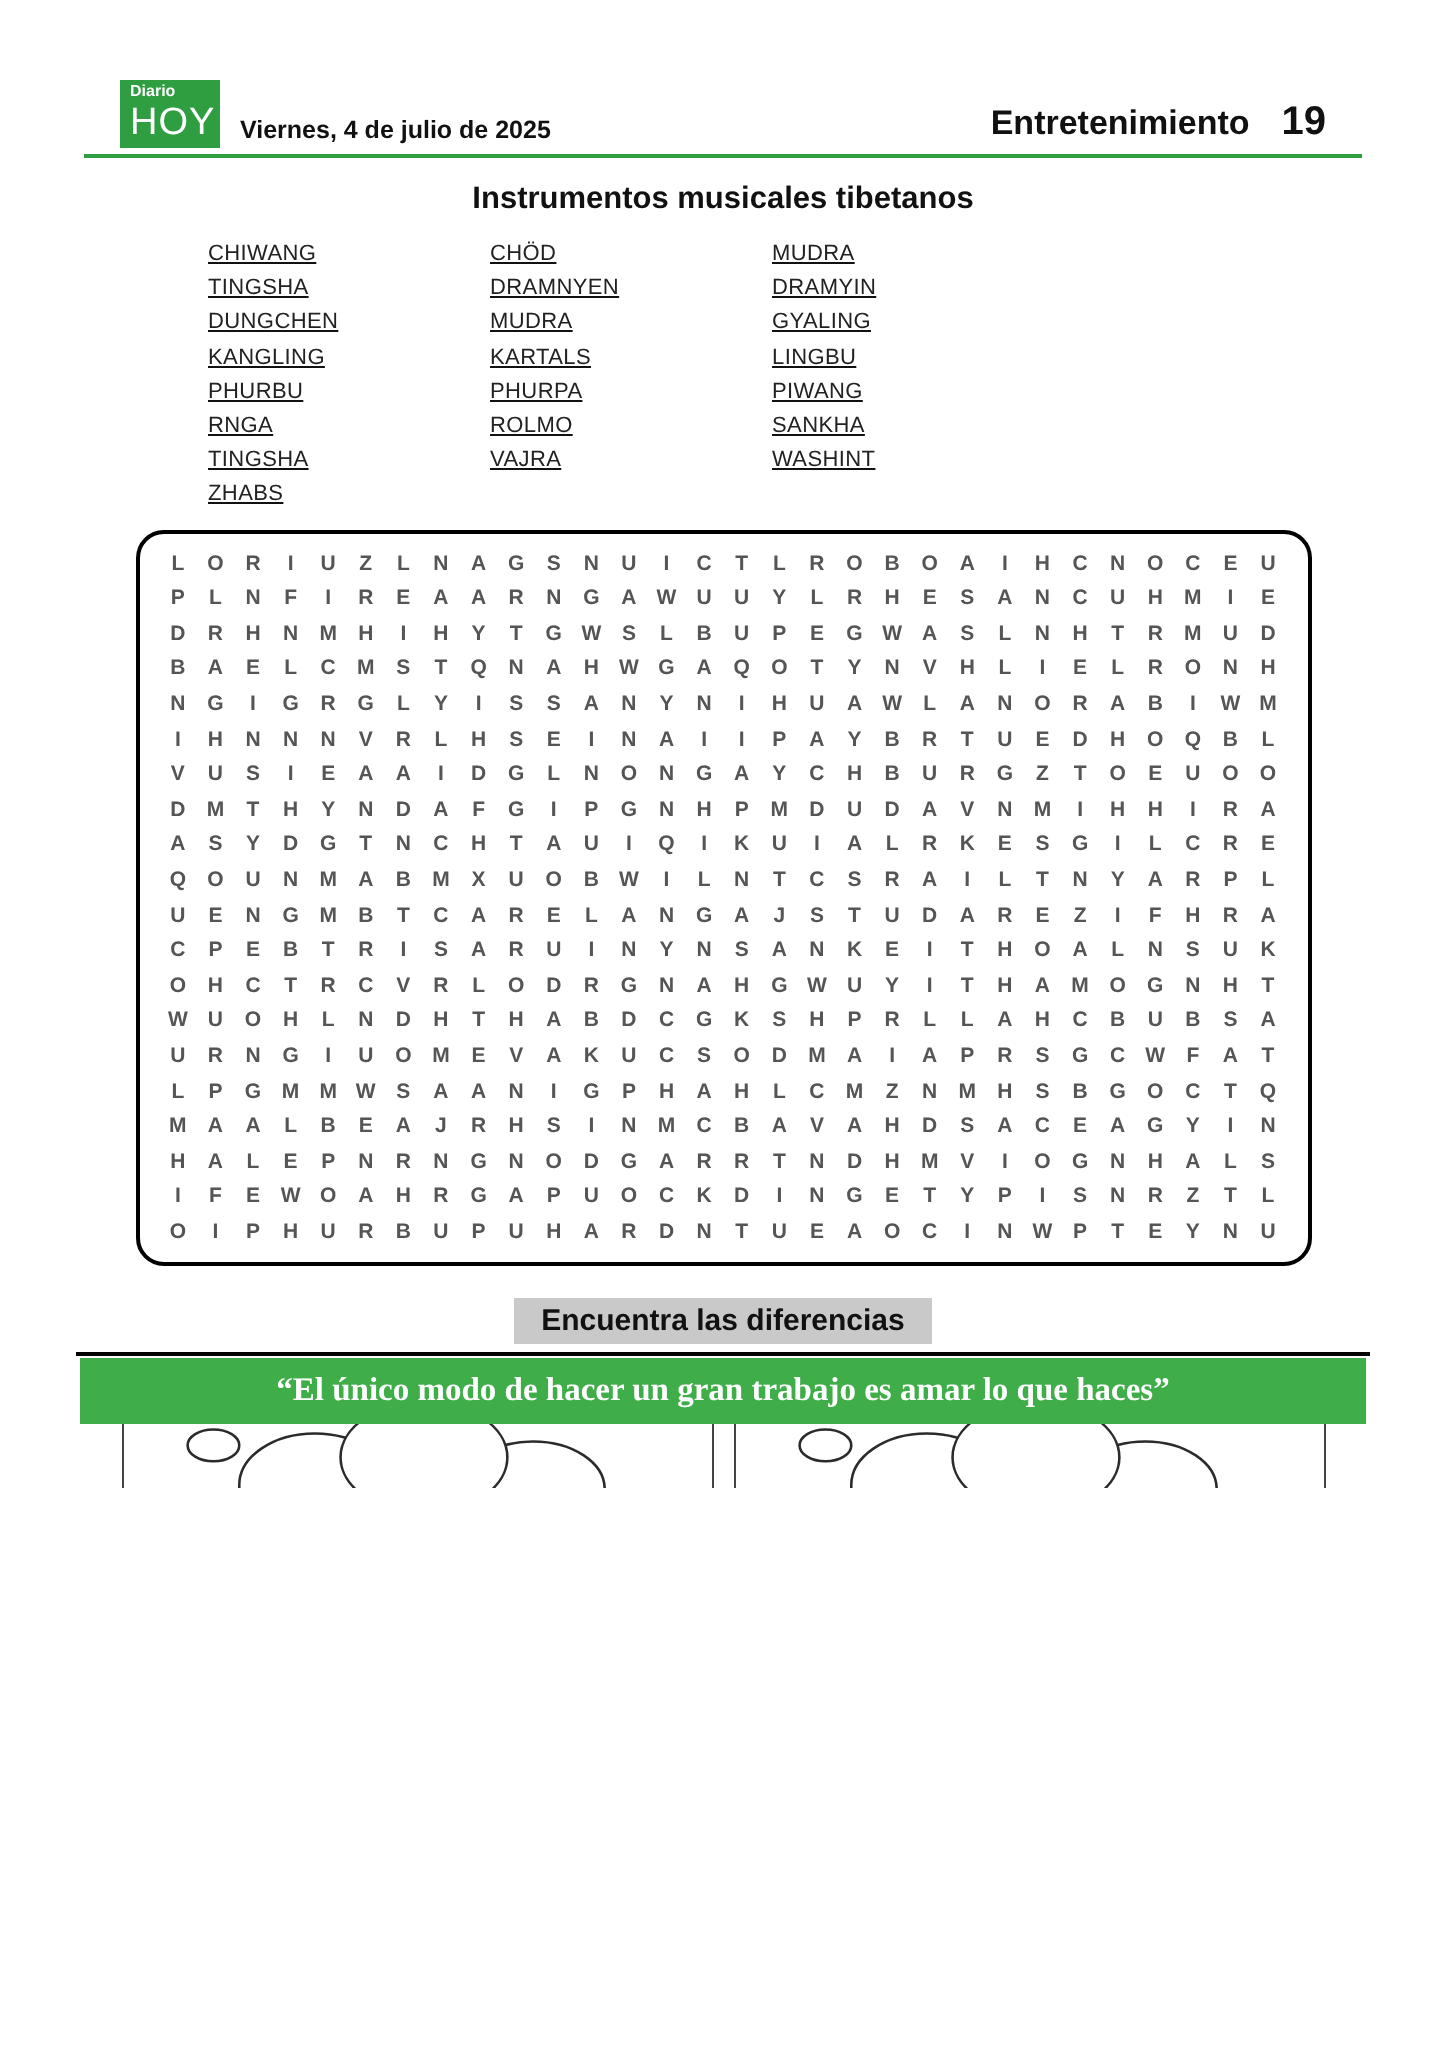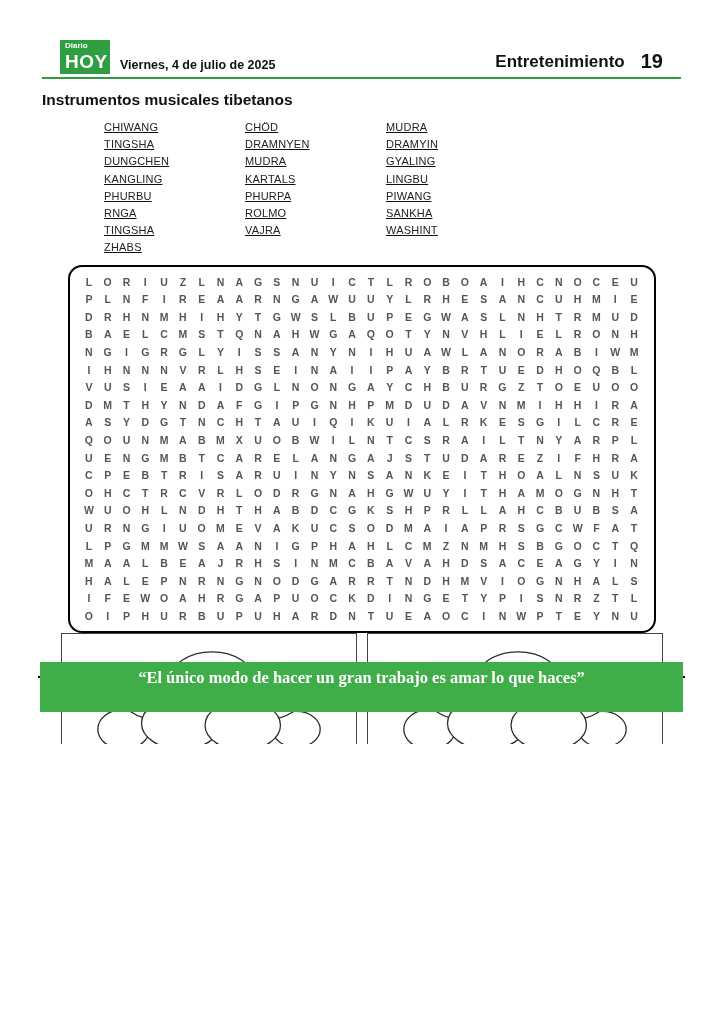--- a/index.html
+++ b/index.html
@@ -26,27 +26,27 @@
     padding:0 18px 3px 18px;
   }
   .logo{
     background:var(--green);color:#fff;
     width:50px;height:34px;
     padding:2px 4px 3px 5px;
     display:flex;flex-direction:column;justify-content:space-between;
     line-height:1;
   }
   .logo-small{font-size:8px;font-weight:700;}
-  .logo-large{font-size:19px;font-weight:700;letter-spacing:.5px;}
+  .logo-large{font-size:19px;font-weight:400;letter-spacing:.5px;}
   .date{margin-left:10px;font-size:12.5px;font-weight:600;padding-bottom:2px;}
   .header-spacer{flex:1;}
   .section{font-size:17px;font-weight:700;margin-right:16px;padding-bottom:2px;}
   .page-num{font-size:20px;font-weight:700;padding-bottom:1px;}
   
-  .ws-title{font-size:15.5px;font-weight:700;margin:12px 0 10px;}
+  .ws-title{text-align:center;font-size:15.5px;font-weight:700;margin:12px 0 10px;}
   .word-cols{display:flex;padding-left:62px;}
   .word-col{width:141px;text-decoration:underline;}
   .word{font-size:11px;line-height:17.2px;color:#222;letter-spacing:.2px;}
   .grid-box{
     width:588px;margin:8px auto 0;
     border:2.5px solid #000;border-radius:14px;
     padding:7px 10px 5px;
     background:#fff;
   }
   .grid-row{display:flex;}
@@ -76,21 +76,21 @@
   .footer-rule{
     position:absolute;left:38px;right:38px;bottom:66px;
     height:2px;background:#000;
   }
   .footer-bar{
     position:absolute;left:40px;right:40px;bottom:32px;
     background:var(--footer-green);color:#fff;
     text-align:center;
     font-family:"Liberation Serif", serif;
     font-weight:700;font-size:16.5px;
-    padding:6px 0 24px;
+    padding:6px 0 7px;
   }
 </style>
 </head>
 <body>
 
 <div class="page">
 
   <div class="header">
     <div class="logo">
       <span class="logo-small">Diario</span>
@@ -771,20 +771,23 @@
         <span class="grid-letter">W</span>
         <span class="grid-letter">P</span>
         <span class="grid-letter">T</span>
         <span class="grid-letter">E</span>
         <span class="grid-letter">Y</span>
         <span class="grid-letter">N</span>
         <span class="grid-letter">U</span>
       </div>
     </div>
 
+  <div class="diff-title-wrap">
+    <span class="diff-title">Encuentra las diferencias</span>
+  </div>
 
   <div class="images">
 
     <div class="img-box">
       <svg viewBox="0 0 296 286">
         <g fill="#ffffff" stroke="#2b2b2b" stroke-width="1.3">
           <ellipse cx="45" cy="40" rx="13" ry="8"></ellipse>
           <ellipse cx="62" cy="96" rx="26" ry="20"></ellipse>
           <ellipse cx="236" cy="96" rx="24" ry="18"></ellipse>
           <ellipse cx="96" cy="60" rx="38" ry="26"></ellipse>

